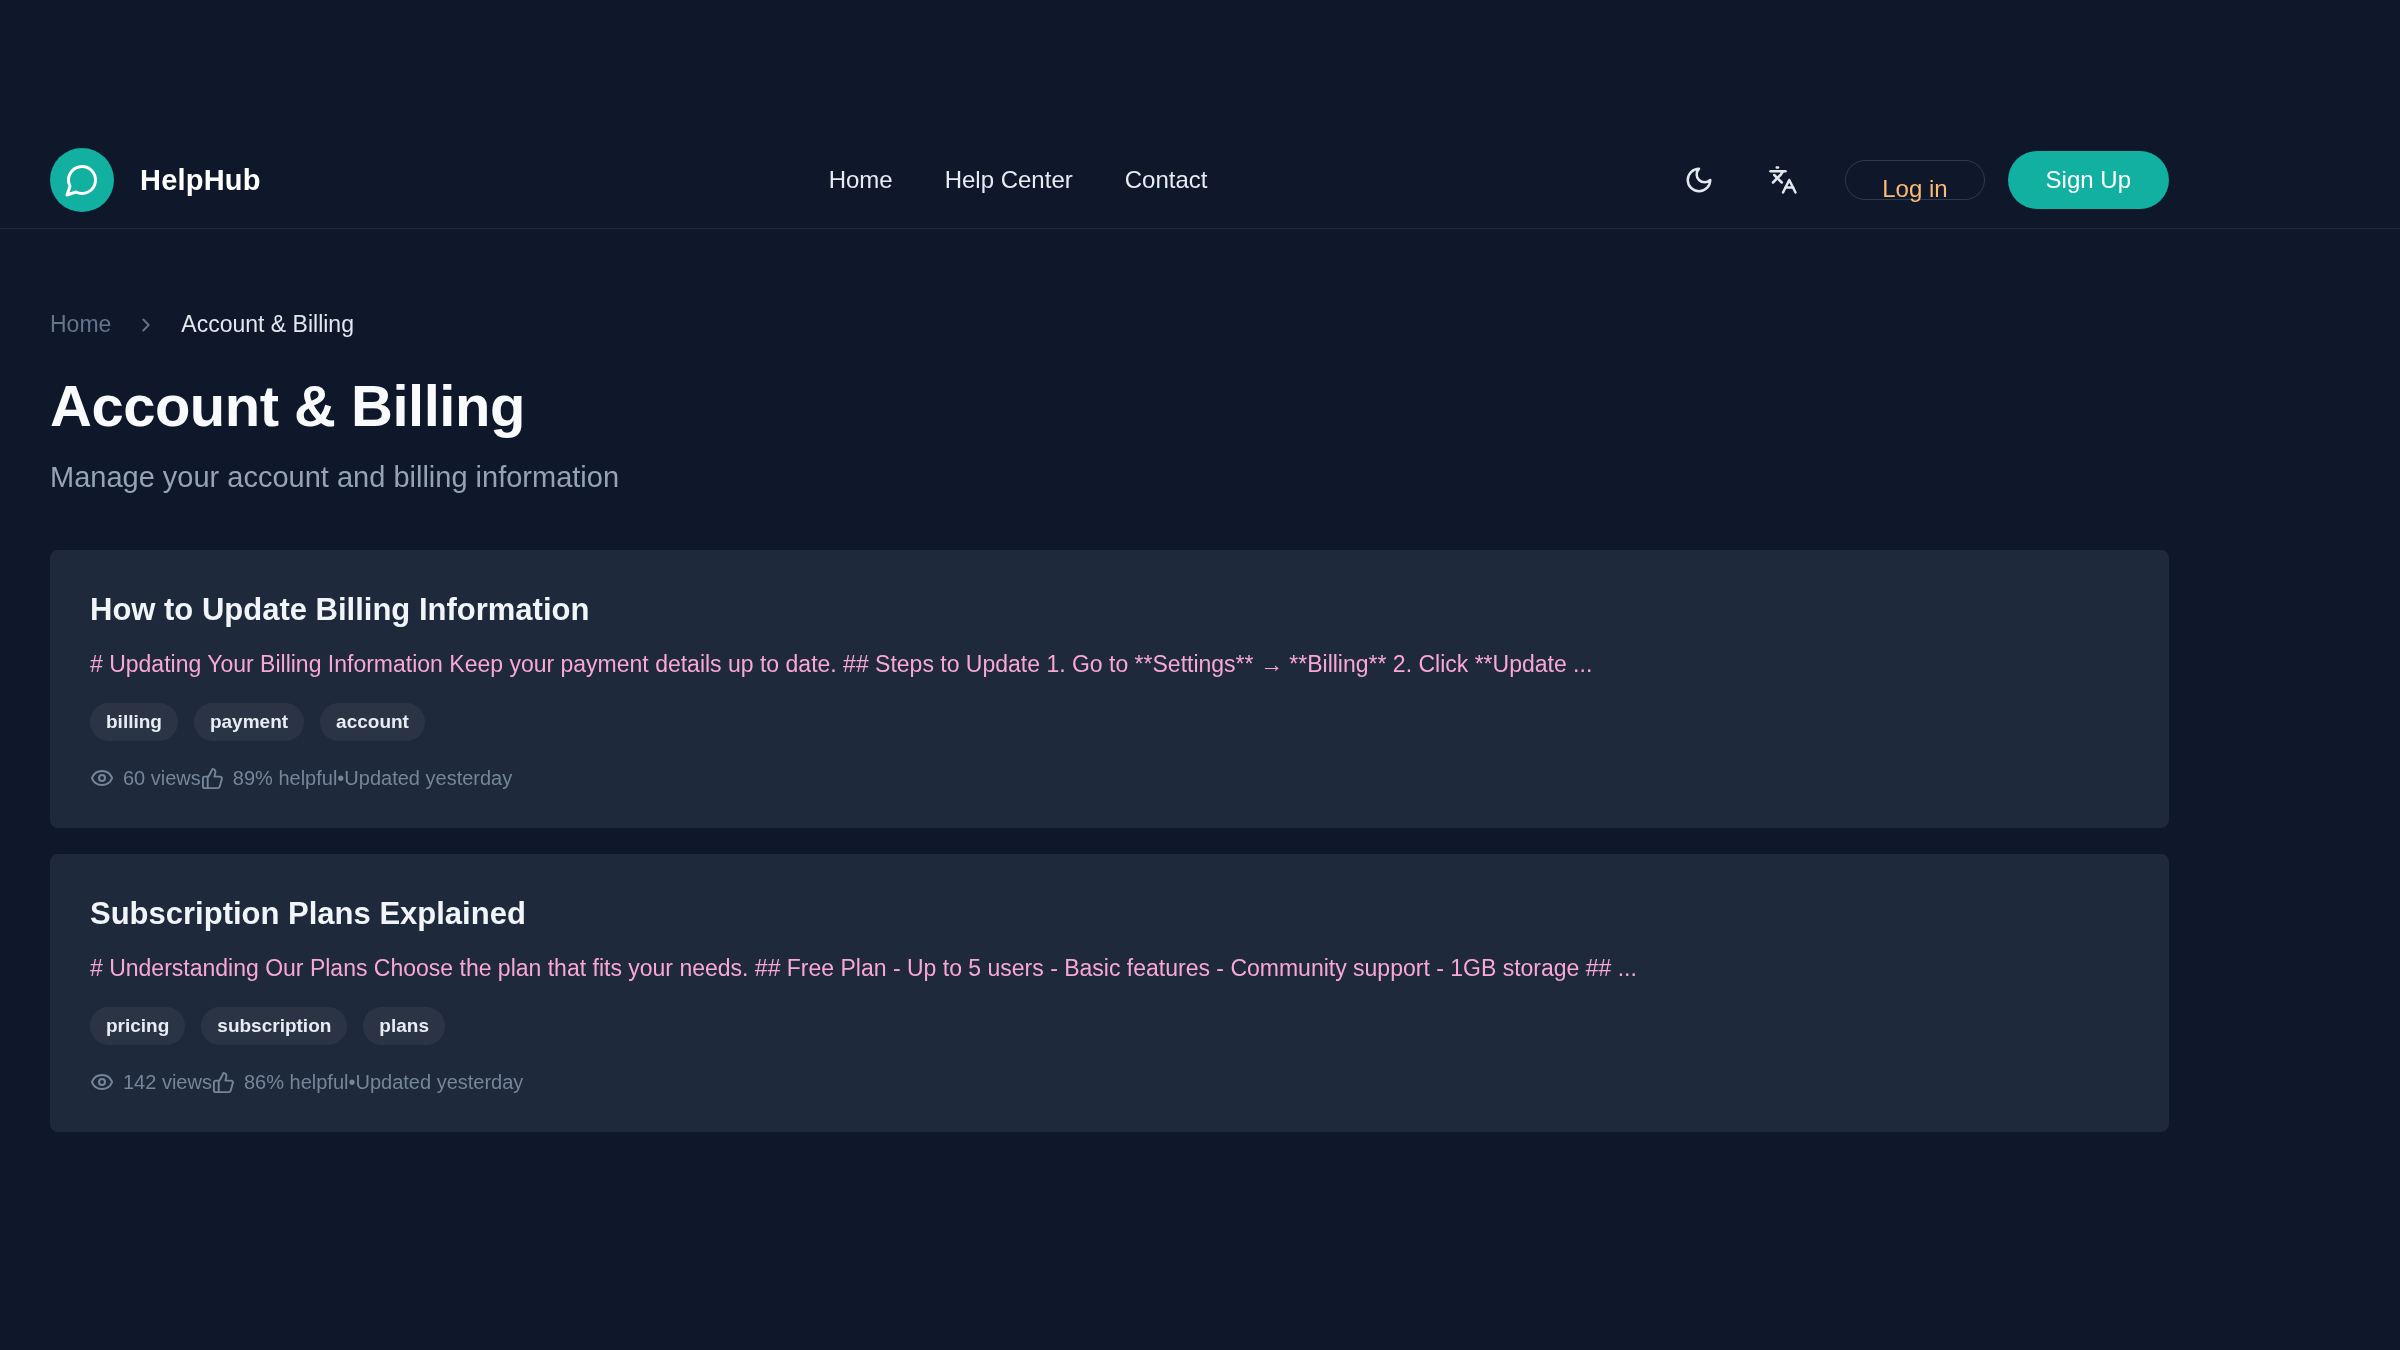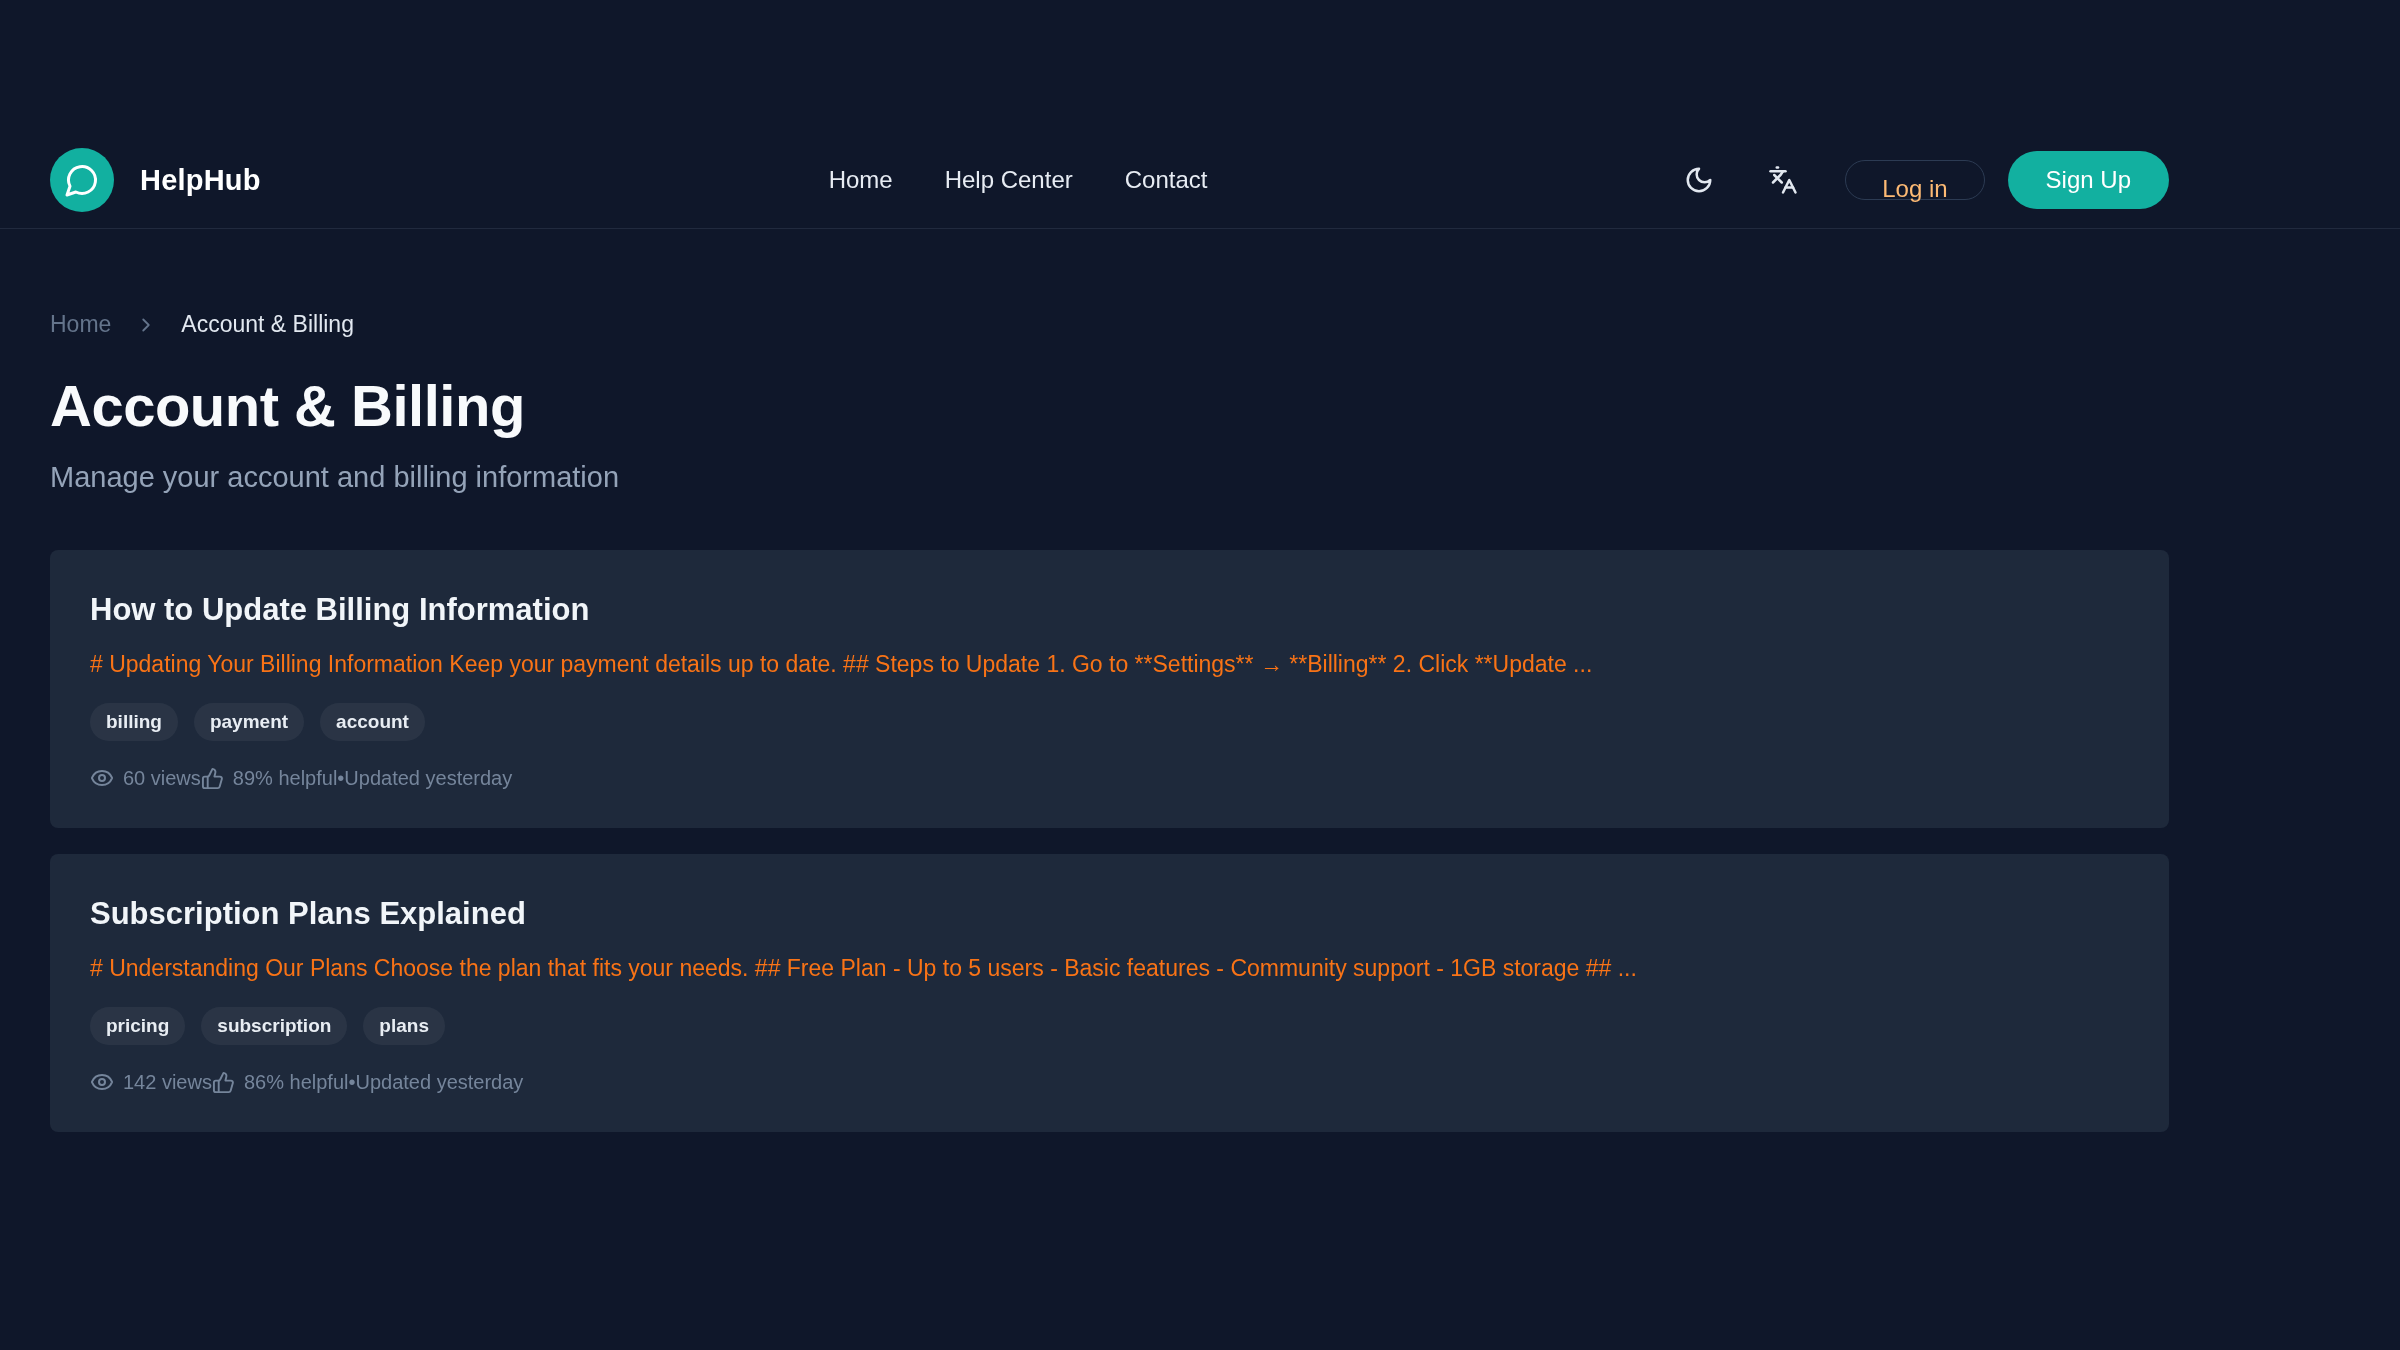--- a/index.html
+++ b/index.html
@@ -81,21 +81,21 @@
   .cards { margin-top:56px; display:flex; flex-direction:column; gap:26px; }
   .card {
     background:#1e293b;
     border-radius:8px;
     padding:42px 40px 38px 40px;
     cursor:pointer;
   }
   .card-title { font-size:31px; font-weight:bold; color:#f1f5f9; }
   .card-excerpt {
     margin-top:23px;
-    font-size:23px; color:#f97316;
+    font-size:23px; color:#f9a8d4;
     white-space:nowrap; overflow:hidden; text-overflow:ellipsis;
   }
   .tags { margin-top:25px; display:flex; gap:16px; }
   .tag {
     background:rgba(255,255,255,0.055);
     border-radius:999px;
     padding:8px 16px;
     font-size:19px; font-weight:bold; color:#e8edf3;
   }
   .meta {

